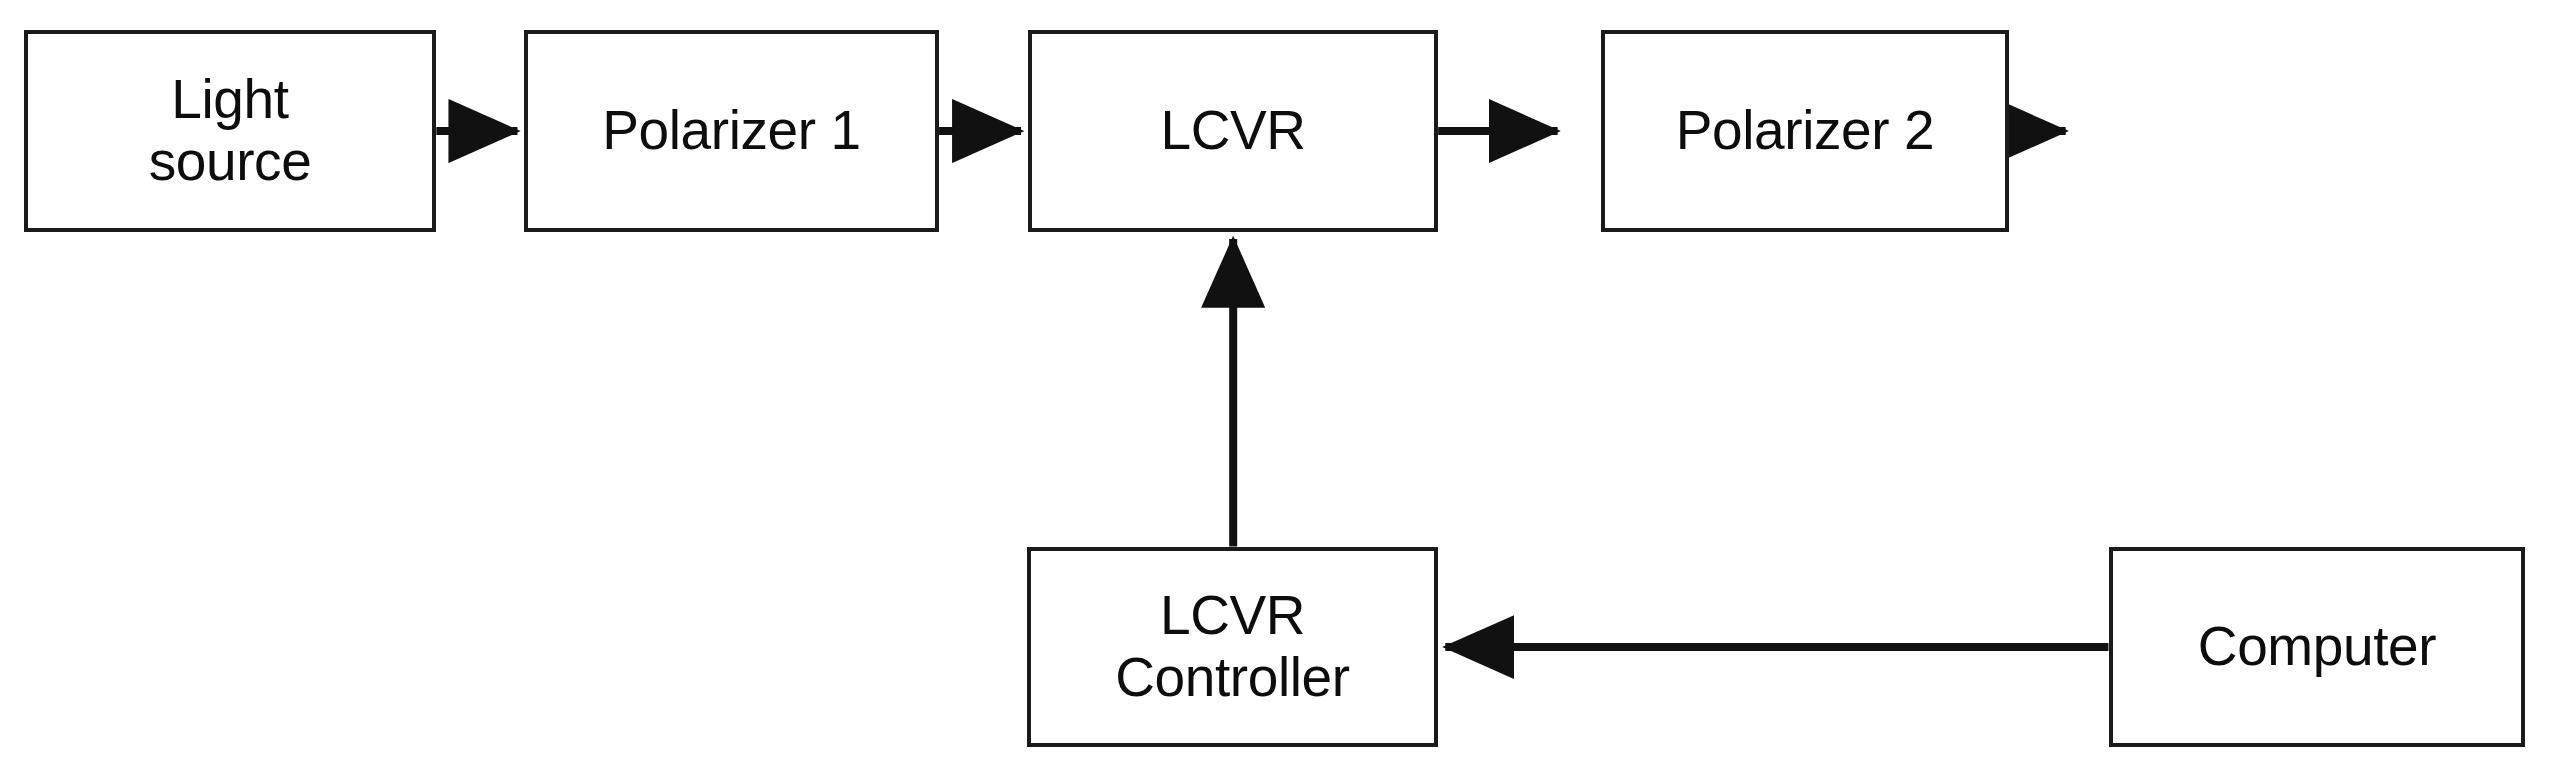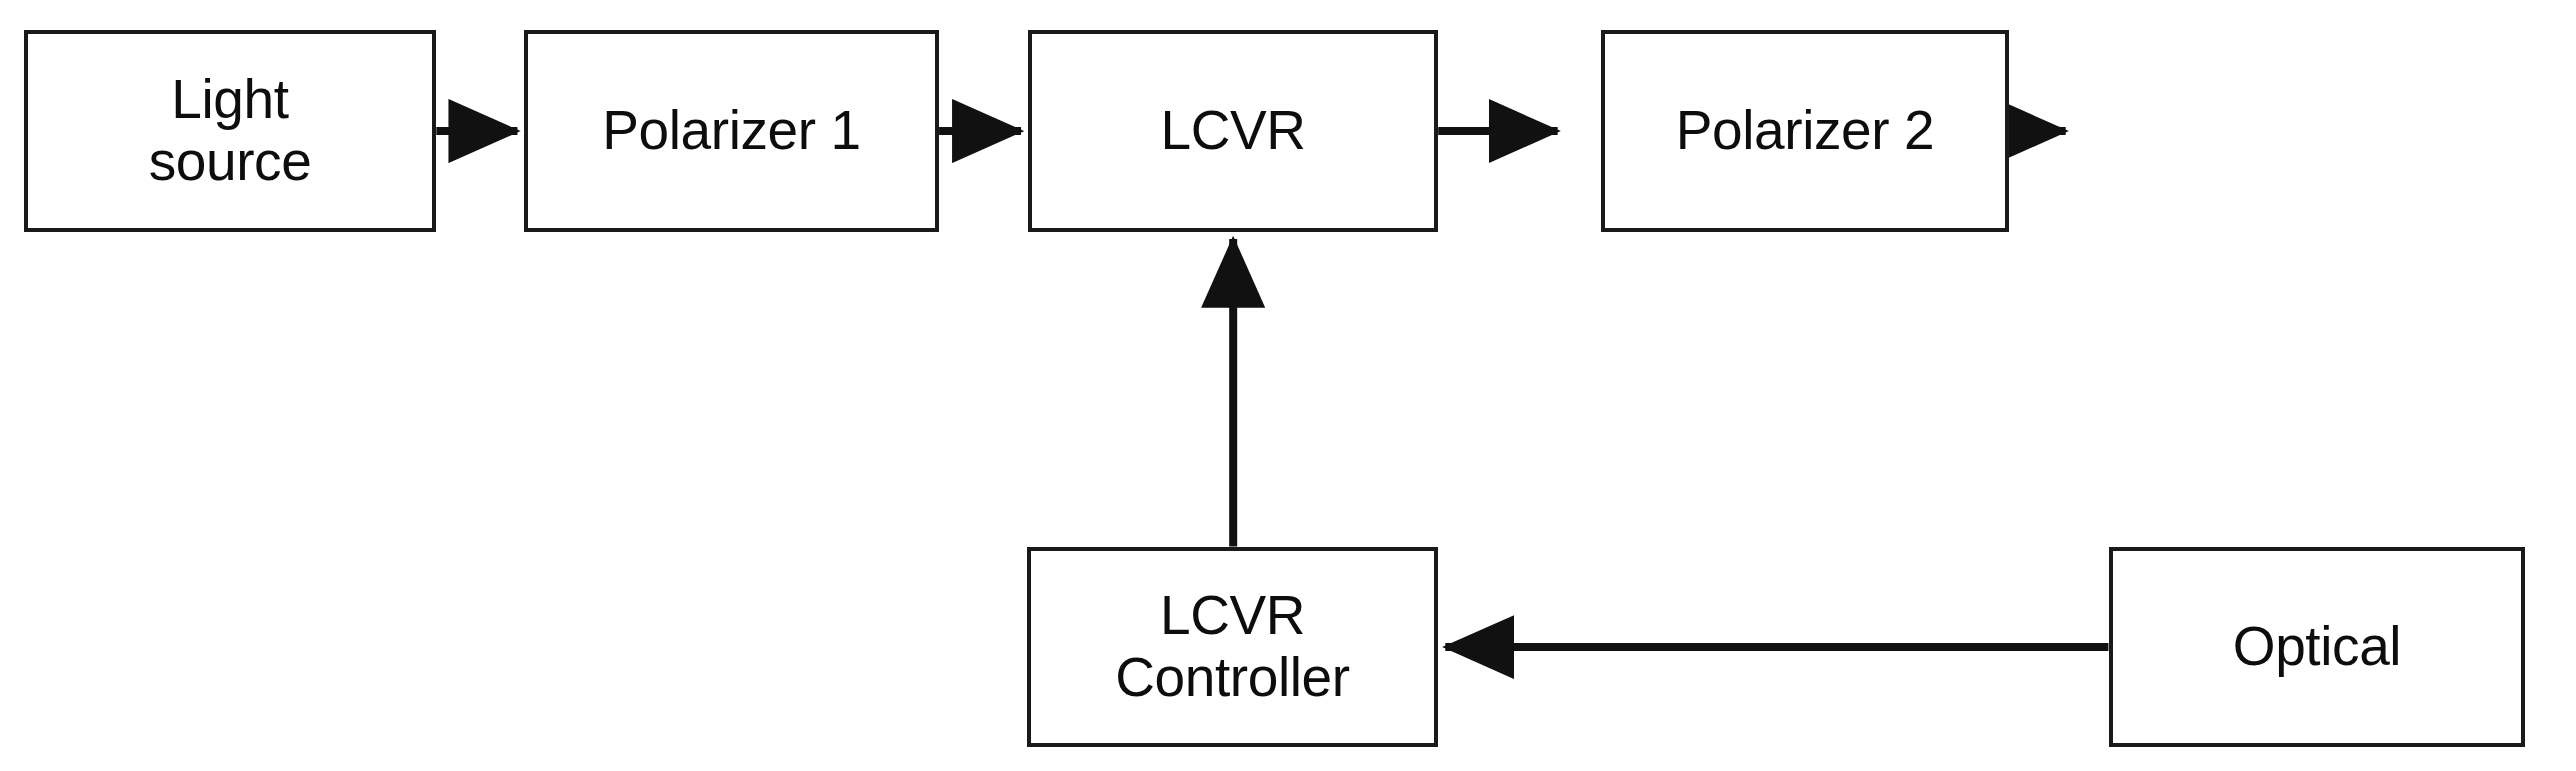--- a/index.html
+++ b/index.html
@@ -106,17 +106,17 @@
     <span class="node-label">Polarizer 2</span>
   </div>
 
 
   <div class="node-box" id="node-lcvr-controller">
     <span class="node-label">LCVR
 Controller</span>
   </div>
 
   <div class="node-box" id="node-computer">
-    <span class="node-label">Optical</span>
+    <span class="node-label">Computer</span>
   </div>
 
 </div>
 
 
 </body></html>

